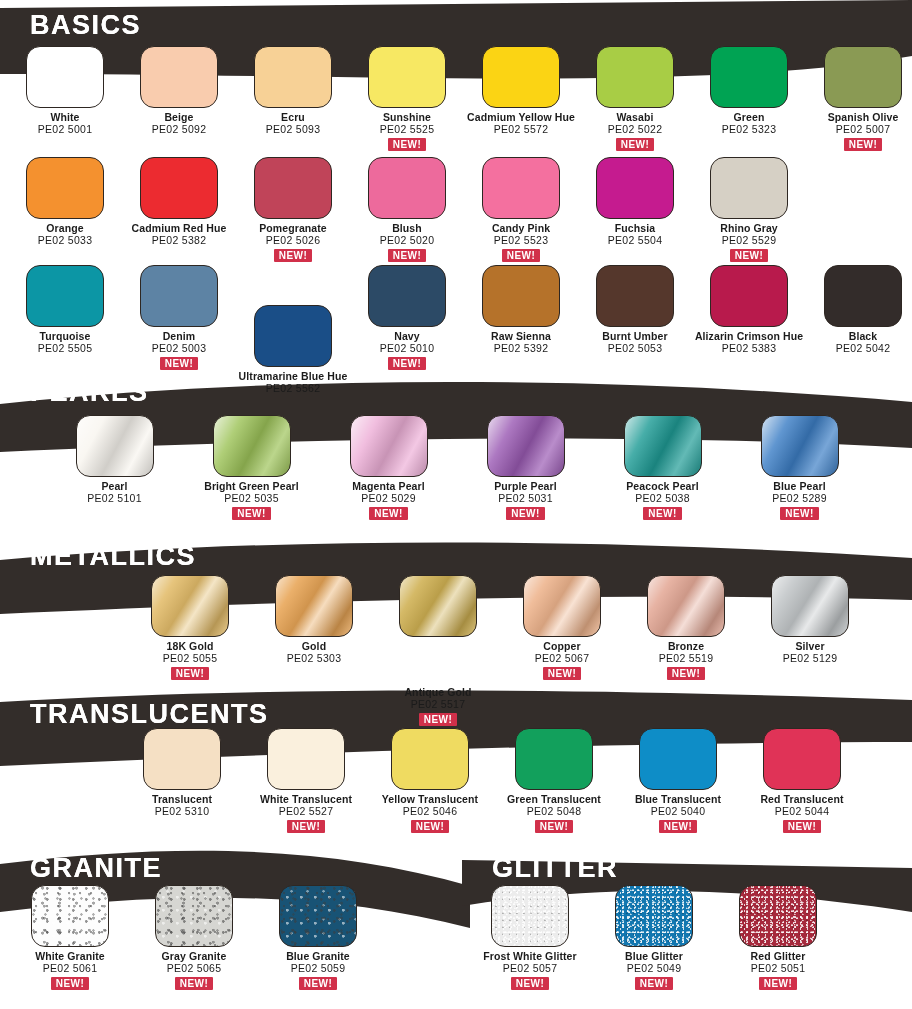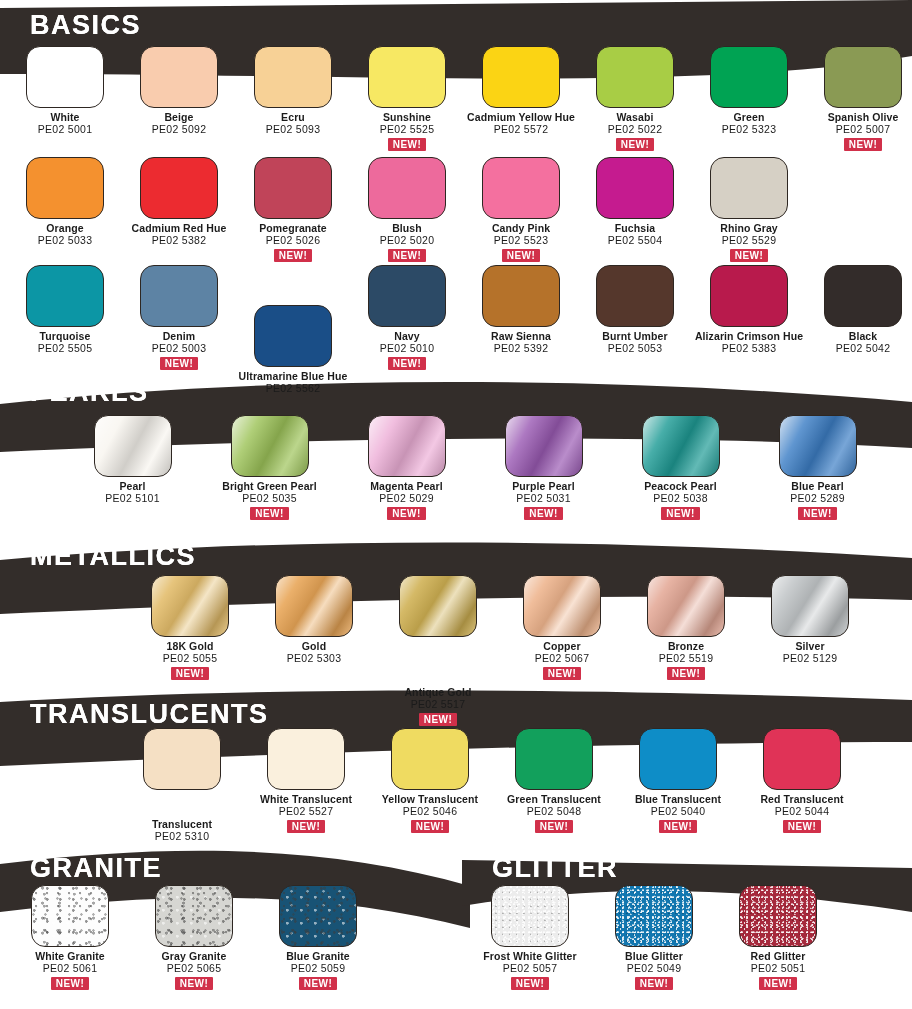--- a/index.html
+++ b/index.html
@@ -272,21 +272,21 @@
         </div>
         <div class="cell" style="width: 114px;">
           <div class="chip" style="background:#332c2a;border-color:#2e2722;"></div>
           <div class="labels">
             <div class="name">Black</div>
             <div class="code">PE02 5042</div>
           </div>
         </div>
       </div>
       <div class="sec-title" style="left: 30px; top: 379px;">PEARLS</div>
-      <div class="row" style="left: 64px; top: 415px; width: auto;">
+      <div class="row" style="left: 46px; top: 415px; width: auto;">
         <div class="cell" style="width: 137px;">
           <div class="chip" style="background:#f8f5ef;background-image:linear-gradient(118deg, rgba(255,255,255,.78) 0%, rgba(255,255,255,.18) 26%, rgba(0,0,0,.16) 52%, rgba(255,255,255,.30) 74%, rgba(0,0,0,.22) 100%);border-color:#2e2722;"></div>
           <div class="labels">
             <div class="name">Pearl</div>
             <div class="code">PE02 5101</div>
           </div>
         </div>
         <div class="cell" style="width: 137px;">
           <div class="chip" style="background:#9ec45a;background-image:linear-gradient(118deg, rgba(255,255,255,.78) 0%, rgba(255,255,255,.18) 26%, rgba(0,0,0,.16) 52%, rgba(255,255,255,.30) 74%, rgba(0,0,0,.22) 100%);border-color:#2e2722;"></div>
           <div class="labels">
@@ -372,21 +372,21 @@
         <div class="cell" style="width: 124px;">
           <div class="chip" style="background:#c2c6c8;background-image:linear-gradient(122deg, rgba(255,255,255,.70) 0%, rgba(255,255,255,.12) 22%, rgba(0,0,0,.10) 44%, rgba(255,255,255,.62) 58%, rgba(0,0,0,.20) 82%, rgba(255,255,255,.25) 100%);border-color:#2e2722;"></div>
           <div class="labels">
             <div class="name">Silver</div>
             <div class="code">PE02 5129</div>
           </div>
         </div>
       </div>
       <div class="sec-title" style="left: 30px; top: 701px;">TRANSLUCENTS</div>
       <div class="row" style="left: 120px; top: 728px; width: auto;">
-        <div class="cell" style="width: 124px; gap: 25px;">
+        <div class="cell" style="width: 124px;">
           <div class="chip" style="background:#f5e0c4;border-color:#2e2722;"></div>
           <div class="labels">
             <div class="name">Translucent</div>
             <div class="code">PE02 5310</div>
           </div>
         </div>
         <div class="cell" style="width: 124px;">
           <div class="chip" style="background:#faf0dd;border-color:#2e2722;"></div>
           <div class="labels">
             <div class="name">White Translucent</div>

